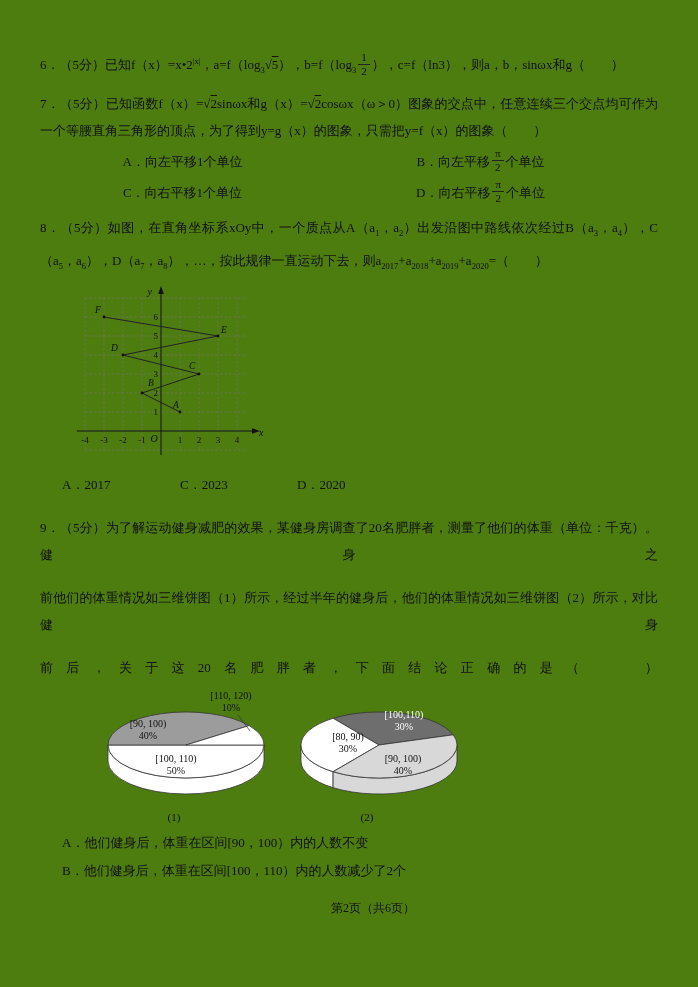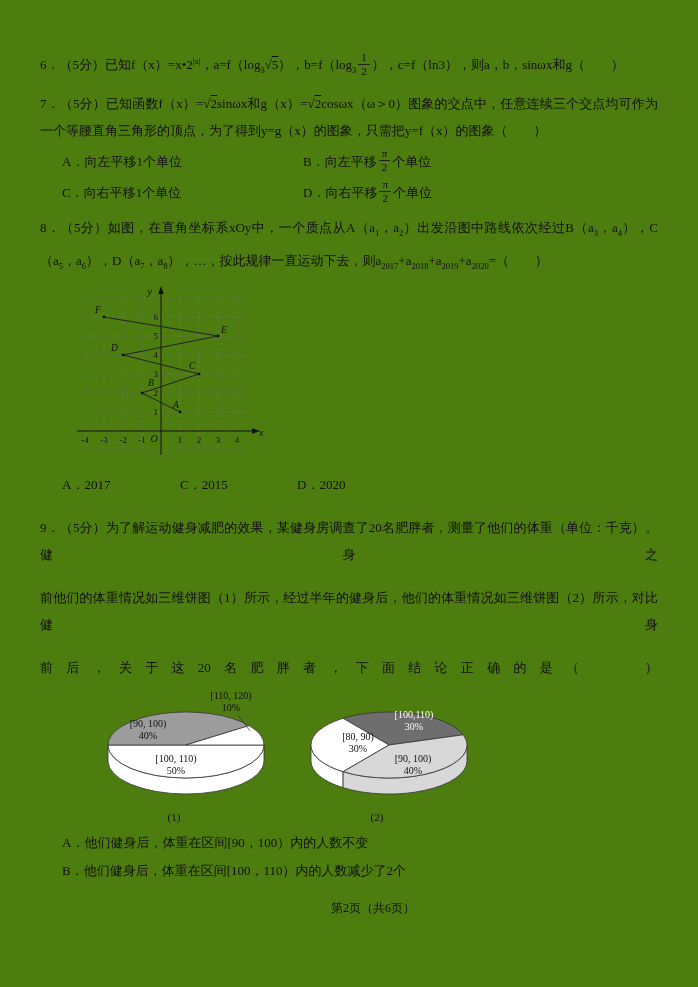--- a/index.html
+++ b/index.html
@@ -9,29 +9,29 @@
     font-family:"Liberation Serif","DejaVu Serif",serif;
     color:#111; font-size:13px;
   }
   .page { position:relative; width:698px; height:987px; padding:48px 40px 0 40px; overflow:hidden; background:#4d7c0f; }
   section.question { margin-bottom:6px; }
   p.qtext { line-height:27px; text-align:justify; }
   .opts-row { display:flex; padding-left:22px; line-height:27px; margin:2px 0 4px 0; }
   .opts-row .w118 { width:118px; }
   .opts-row .w123 { width:123px; }
   .opts-row .w117 { width:117px; }
-  .opts-grid { display:grid; grid-template-columns:241px 1fr; padding-left:22px; line-height:31px; align-items:center; margin:2px 0 4px 0; }
+  .opts-grid { display:grid; grid-template-columns:241px 1fr; padding-left:22px; line-height:31px; align-items:center; margin:2px 0 4px 0;text-align:center; }
   sup { font-size:8.5px; }
   sub { font-size:8.5px; }
   .sqrt .rad { text-decoration:overline; }
   .frac { display:inline-flex; flex-direction:column; align-items:center; vertical-align:middle; margin:0 2px; transform:translateY(-2px); }
   .frac .fnum { display:block; font-size:11px; line-height:13px; padding:0 3px; border-bottom:1px solid #222; }
   .frac .fden { display:block; font-size:11px; line-height:13px; }
   .fig-wrap { margin:4px 0 2px 24px; }
-  .pies-wrap { display:flex; gap:18px; margin:6px 0 2px 54px; }
+  .pies-wrap { display:flex; gap:8px; margin:6px 0 2px 54px; }
   .jline { line-height:27px; text-align:justify; text-align-last:justify;margin-top:16px; }
   .opt-line { padding-left:22px; line-height:28px; }
   .footer { position:absolute; left:0; right:0; top:900px; text-align:center; font-size:12px;padding-left:48px; }
   svg text { font-family:"Liberation Serif","DejaVu Serif",serif; }
   .tick { font-size:9px; fill:#111; }
   .axis-label { font-size:10px; font-style:italic; fill:#111; }
   .pt-label { font-size:9.5px; font-style:italic; fill:#111; }
   .pie-label { font-size:10px; fill:#111; }
   .pie-label.white { fill:#ffffff; }
   .pie-caption { font-size:11px; fill:#111; }
@@ -125,21 +125,21 @@
         <text class="pt-label" x="84" y="103">B</text>
         <text class="pt-label" x="125" y="86">C</text>
         <text class="pt-label" x="47" y="68">D</text>
         <text class="pt-label" x="157" y="50">E</text>
         <text class="pt-label" x="31" y="30">F</text>
       </svg>
     </div>
 
     <div class="opts-row">
       <span class="opt w118">A．2017</span>
-      <span class="opt w117">C．2015</span>
+      <span class="opt w117">C．2023</span>
       <span class="opt">D．2020</span>
     </div>
   </section>
 
 
   <section class="question">
     <div class="jline">9．（5分）为了解运动健身减肥的效果，某健身房调查了20名肥胖者，测量了他们的体重（单位：千克）。健身之</div>
     <div class="jline">前他们的体重情况如三维饼图（1）所示，经过半年的健身后，他们的体重情况如三维饼图（2）所示，对比健身</div>
     <div class="jline">前后，关于这20名肥胖者，下面结论正确的是（　　）</div>
 

